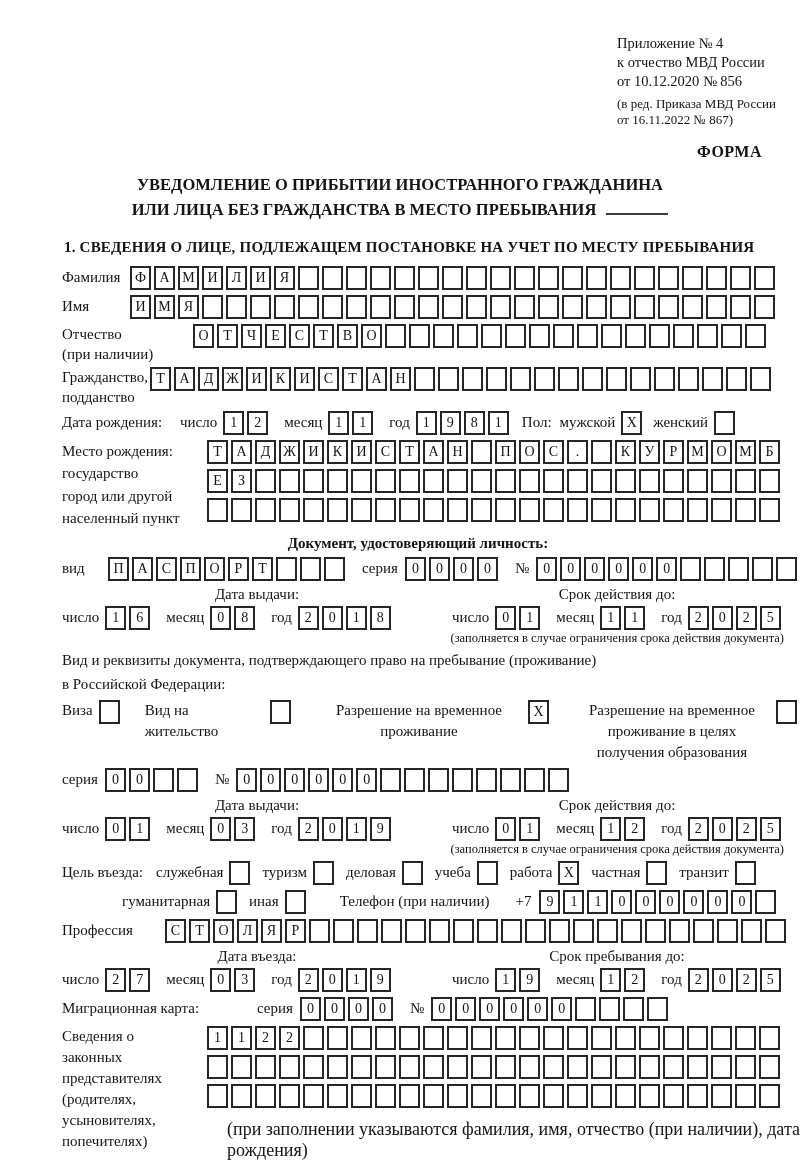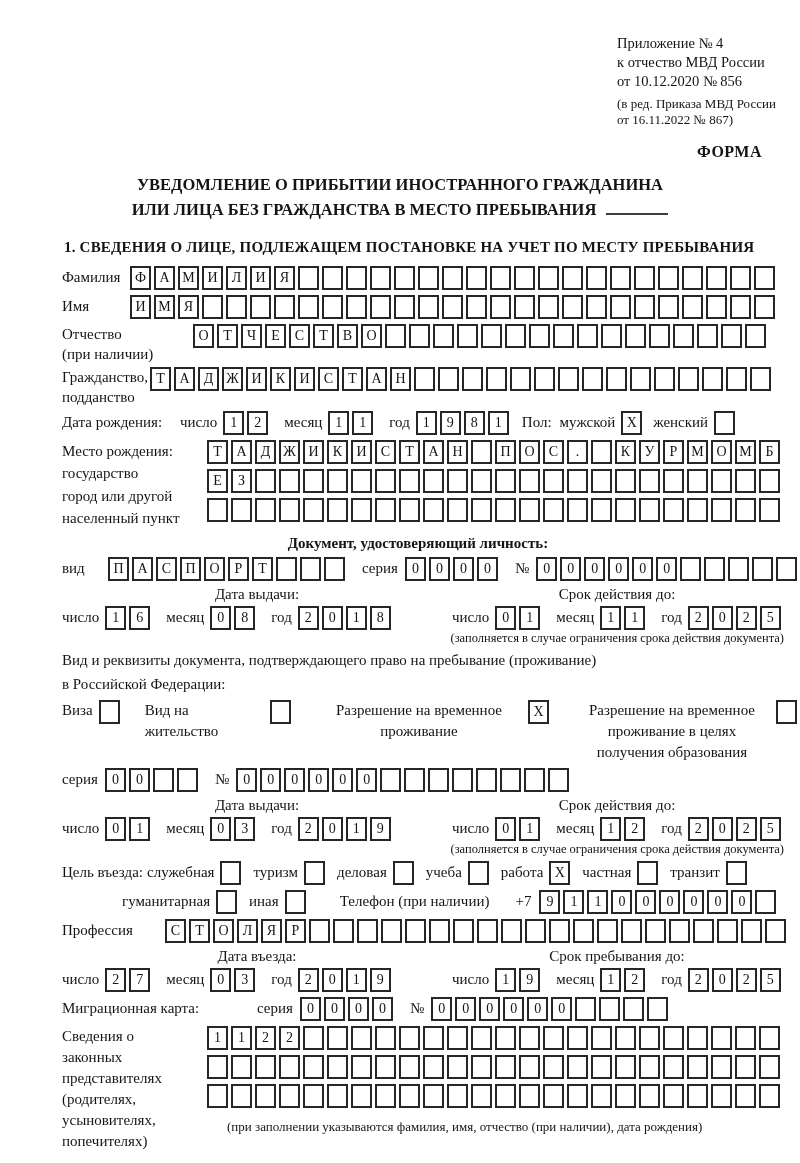--- a/index.html
+++ b/index.html
@@ -57,26 +57,26 @@
   .res-opts .opt:last-child { margin-right:0; }
   .res-opts .opt-label { font-size:15px; line-height:21px; }
   .res-opts .opt:nth-child(3) .opt-label,
   .res-opts .opt:nth-child(4) .opt-label { text-align:center; }
   .res-opts .opt:nth-child(3) .opt-label { width:206px; }
   .res-opts .opt:nth-child(4) .opt-label { width:196px; }
 
   .opts-inline { display:flex; align-items:center; }
   .opts-inline .opt { display:flex; align-items:center; margin-right:9px; }
   .opts-inline .opt-label { font-size:15px; }
-  .purpose .flabel { margin-right:4px; }
+  .purpose .flabel { margin-right:13px; }
   .purpose2 { margin-left:122px; }
   .phone-label { font-size:15px; margin:0 26px 0 22px; }
   .phone-prefix { font-size:15px; margin-right:8px; }
 
-  .reps-note { font-size:13px; margin-top:11px; margin-left:20px; }
+  .reps-note { font-size:18px; margin-top:11px; margin-left:20px; }
 </style>
 </head>
 <body>
 
 <div class="page">
 
   <div class="apx">
     <div>Приложение № 4</div>
     <div>к отчество МВД России</div>
     <div>от 10.12.2020 № 856</div>

